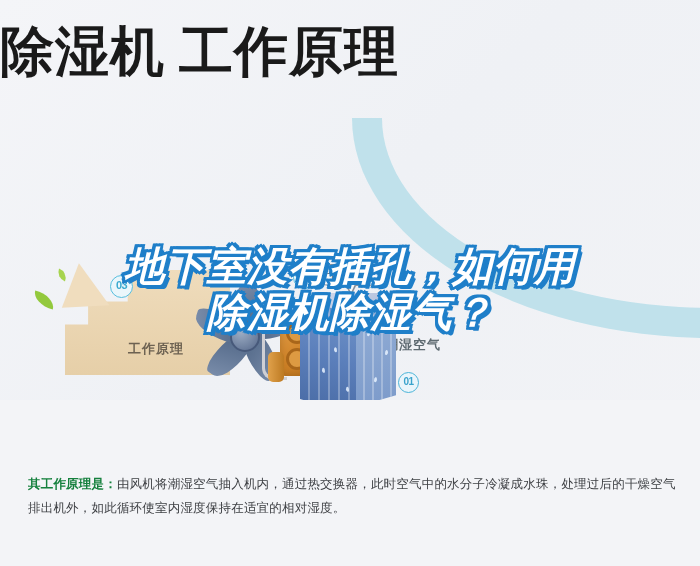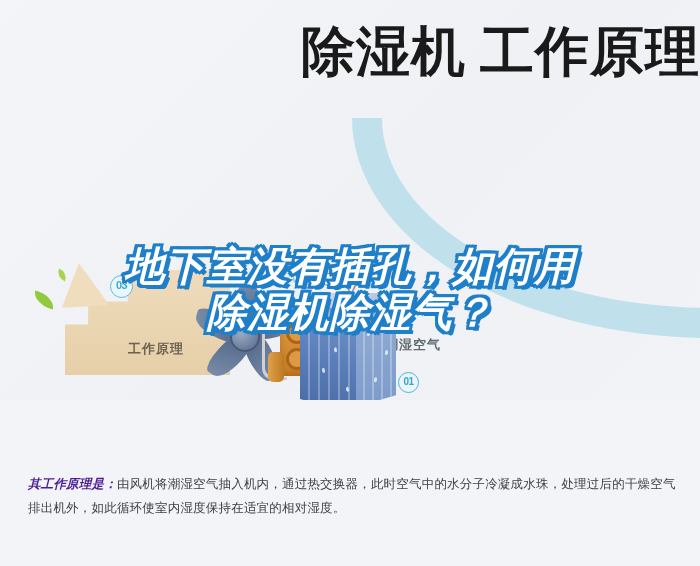--- a/index.html
+++ b/index.html
@@ -17,21 +17,21 @@
     overflow: hidden;
     background: linear-gradient(135deg, #f4f5f8 0%, #eff1f5 45%, #f2f3f6 100%);
   }
 
   
   .title-bar {
     position: absolute;
     top: 24px;
     left: 0;
     width: 700px;
-    text-align: right;
+    text-align: left;
     white-space: nowrap;
   }
   .title-a, .title-b {
     font-size: 54px;
     font-weight: bold;
     color: #1a1a1a;
     letter-spacing: 1px;
     line-height: 1;
   }
   .title-b { margin-left: 14px; }
@@ -386,21 +386,21 @@
     position: absolute;
     left: 28px;
     width: 648px;
     font-size: 12.5px;
     line-height: 24px;
     color: #3d3f43;
     letter-spacing: .2px;
   }
   .para-1 { top: 20px; }
   .para-2 { top: 72px; }
-  .para-2 b { font-weight: bold; color:#4c1d95;font-style:italic; }
+  .para-2 b { font-weight: bold; color:#15803d; }
 </style>
 </head>
 <body>
 
 <div id="page">
 
   <div class="title-bar">
     <span class="title-a">除湿机</span><span class="title-b">工作原理</span>
   </div>
 

